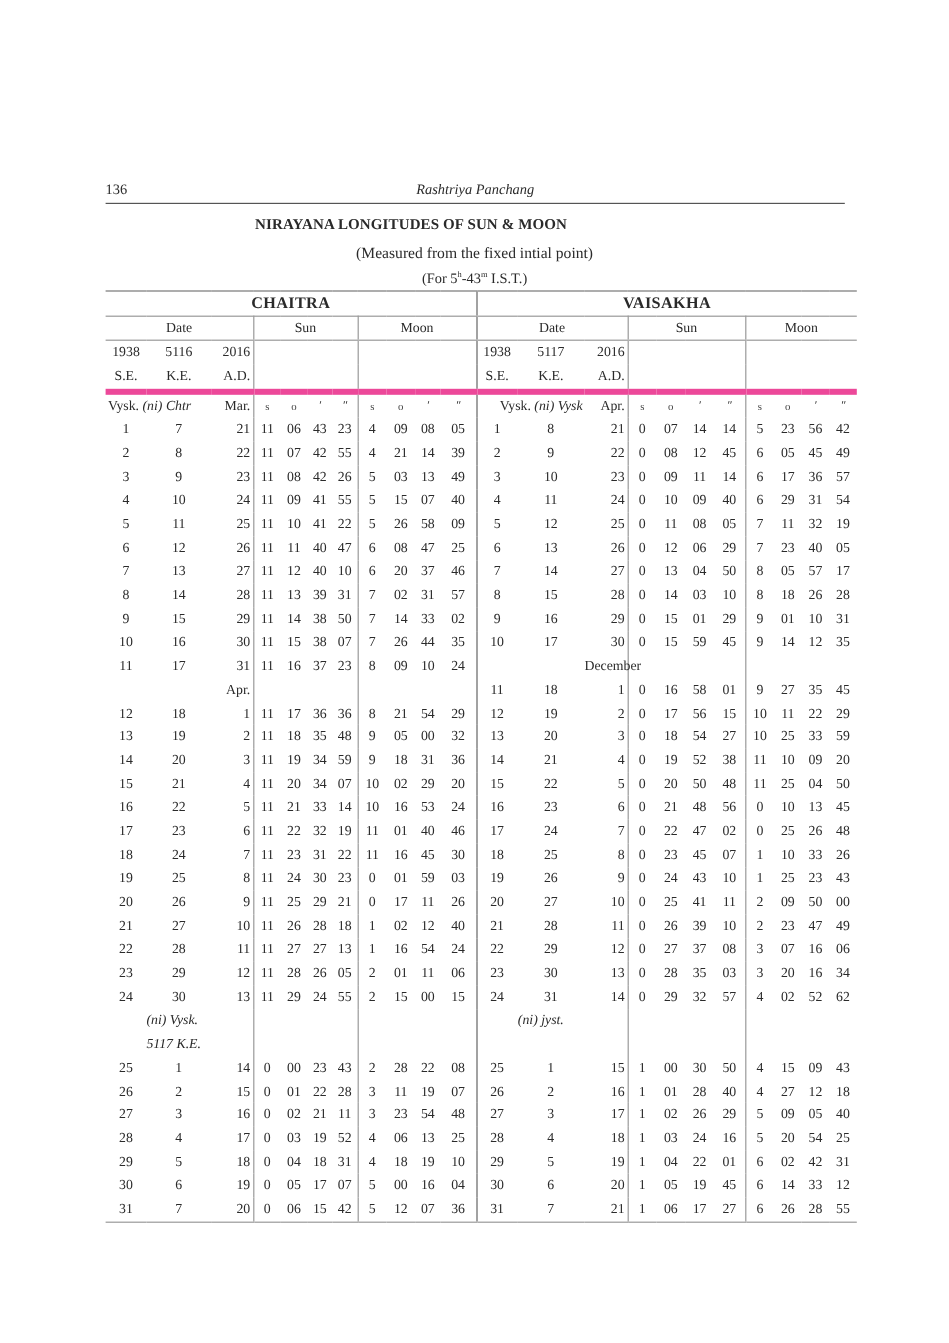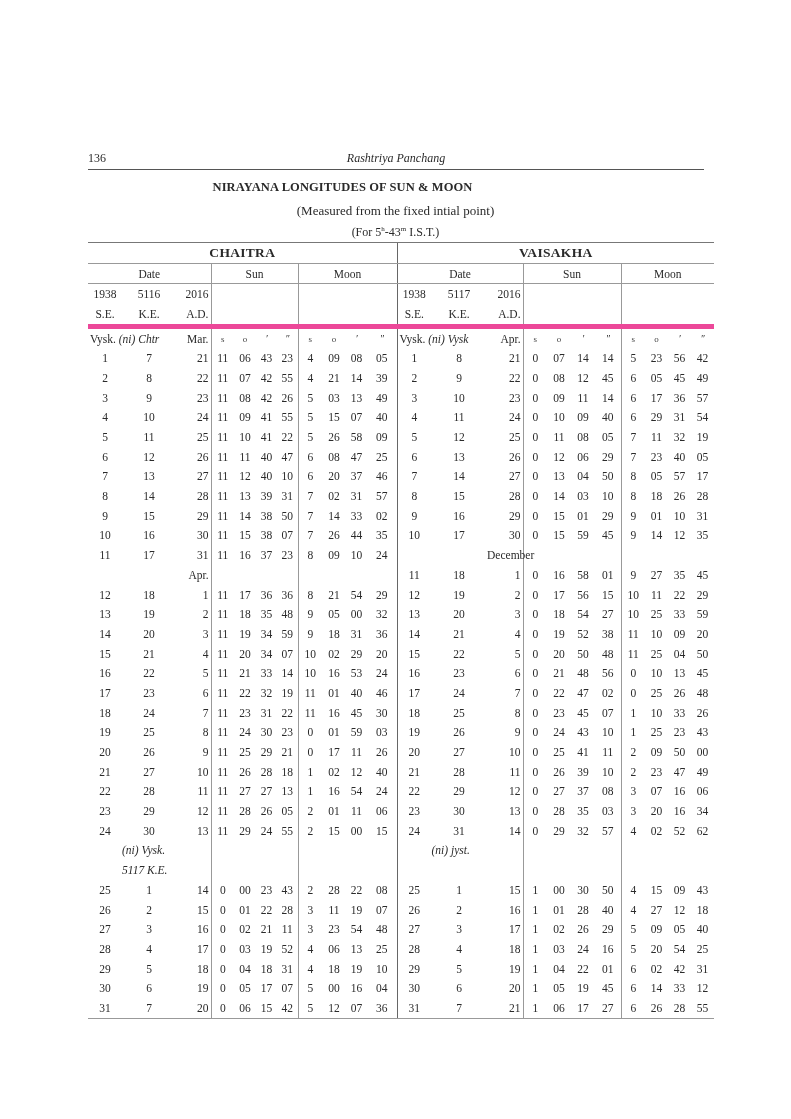--- a/index.html
+++ b/index.html
@@ -111,21 +111,21 @@
       <td colspan="2" style="text-align:left;padding-left:2px"><span>Vysk.</span> <span class="it">(ni)</span> <span class="it">Chtr</span></td>
       <td class="r">Mar.</td>
       <td class="vl unit">s</td>
       <td class="unit">o</td>
       <td class="tick">′</td>
       <td class="tick">″</td>
       <td class="vl unit">s</td>
       <td class="unit">o</td>
       <td class="tick">′</td>
       <td class="tick">″</td>
-      <td colspan="2" class="vm" style="text-align:left;padding-left:2px"><span>Vysk.</span> <span class="it">(ni)</span> <span class="it">Vysk</span></td>
+      <td colspan="2" class="vm" style="text-align:left;padding-left:19px"><span>Vysk.</span> <span class="it">(ni)</span> <span class="it">Vysk</span></td>
       <td class="r">Apr.</td>
       <td class="vl unit">s</td>
       <td class="unit">o</td>
       <td class="tick">′</td>
       <td class="tick">″</td>
       <td class="vl unit">s</td>
       <td class="unit">o</td>
       <td class="tick">′</td>
       <td class="tick">″</td>
     </tr>

